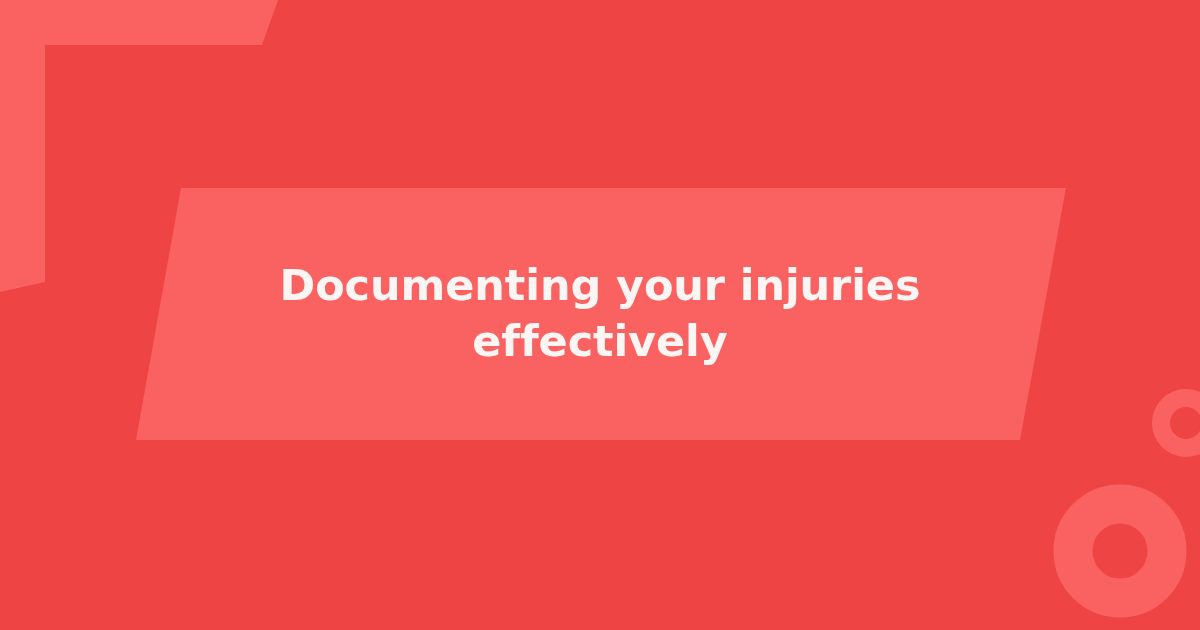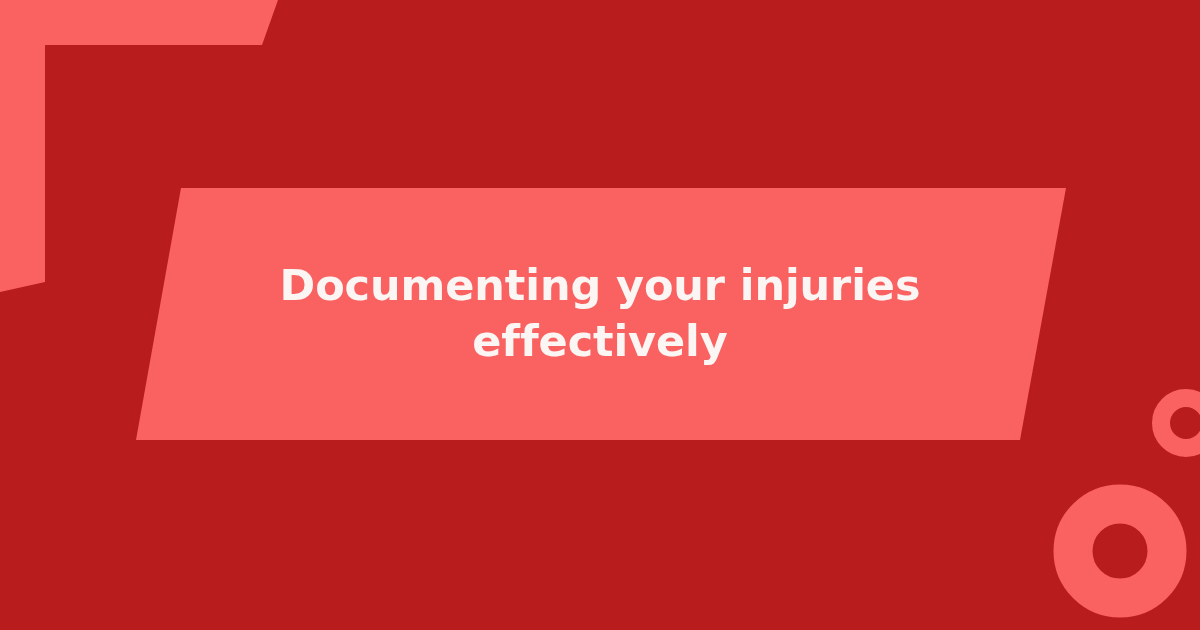--- a/index.html
+++ b/index.html
@@ -8,21 +8,21 @@
     padding: 0;
     background: #ffffff;
   }
   body {
     font-family: "Liberation Sans", sans-serif;
   }
   #canvas {
     position: relative;
     width: 1200px;
     height: 630px;
-    background: #b91c1c;
+    background: #ef4444;
     overflow: hidden;
   }
   .shape-layer {
     position: absolute;
     inset: 0;
     width: 1200px;
     height: 630px;
     display: block;
   }
   .banner-text-wrap {

